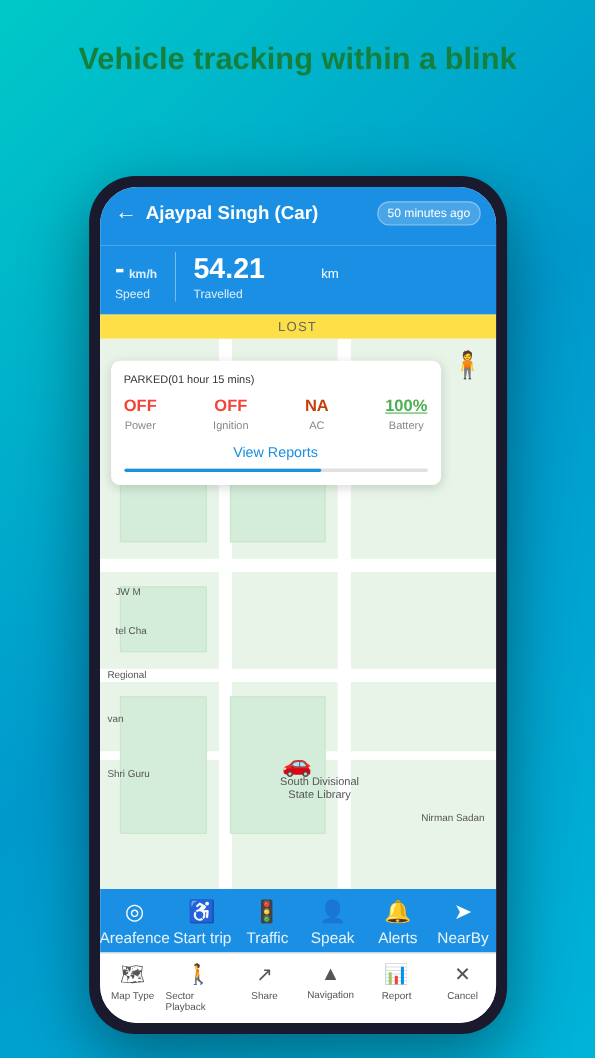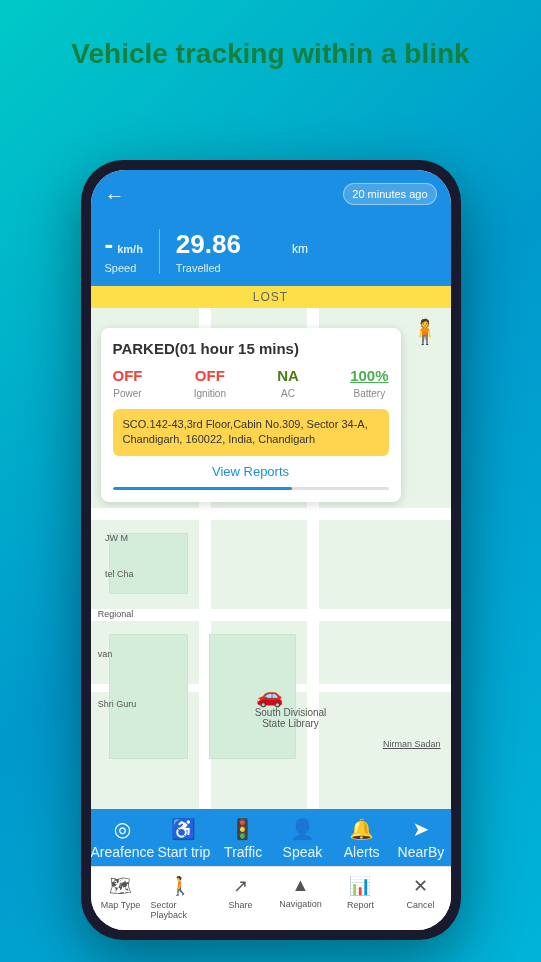--- a/index.html
+++ b/index.html
@@ -193,22 +193,22 @@
       top: 20px;
       left: 10px;
       right: 50px;
       background: white;
       border-radius: 8px;
       padding: 12px;
       box-shadow: 0 2px 10px rgba(0,0,0,0.15);
     }
 
     .parked-text {
-      font-size: 15px;
-      font-weight: 700;
+      font-size: 10px;
+      font-weight: 400;
       color: #333;
       margin-bottom: 10px;
     }
 
     .status-row {
       display: flex;
       justify-content: space-between;
       margin-bottom: 10px;
     }
 
@@ -219,21 +219,21 @@
       gap: 4px;
     }
 
     .status-val {
       font-size: 15px;
       font-weight: 700;
     }
 
     .status-val.red { color: #f44336; }
     .status-val.green { color: #4caf50; text-decoration: underline; }
-    .status-val.gray { color: #4d7c0f; }
+    .status-val.gray { color: #c2410c; }
 
     .status-lbl {
       font-size: 10px;
       color: #888;
     }
 
     .address-box {
       background: #ffd54f;
       border-radius: 6px;
       padding: 8px 10px;
@@ -292,21 +292,20 @@
       white-space: nowrap;
       margin-left: 20px;
     }
 
     .map-text-nirman {
       position: absolute;
       bottom: 60px;
       right: 10px;
       font-size: 9px;
       color: #555;
-      text-decoration: underline;
     }
 
     
     .bottom-nav-1 {
       background: #1a8fe3;
       display: flex;
       padding: 8px 0 6px;
       flex-shrink: 0;
     }
 
@@ -361,36 +360,37 @@
 <body>
 
 <div class="hero-text">Vehicle tracking within a blink</div>
 
 <div class="phone-container">
   <div class="phone-screen">
 
     <div class="header">
       <div class="header-top">
         <span class="back-btn">←</span>
-        <span class="time-badge">20 minutes ago</span>
+        <span class="header-title">Ajaypal Singh (Car)</span>
+        <span class="time-badge">50 minutes ago</span>
       </div>
     </div>
 
     <div class="stats-row">
       <div class="stat-item">
         <div class="stat-value">
           <span>-</span>
           <span class="stat-small">km/h</span>
         </div>
         <div class="stat-label">Speed</div>
       </div>
       <div class="stat-divider"></div>
       <div class="stat-item">
         <div class="stat-value">
-          <span>29.86</span>
+          <span>54.21</span>
           <span class="stat-unit">km</span>
         </div>
         <div class="stat-label">Travelled</div>
       </div>
     </div>
 
     <div class="lost-banner">LOST</div>
 
     <div class="map-area">
       <div class="map-bg"></div>
@@ -430,21 +430,20 @@
           </div>
           <div class="status-item">
             <span class="status-val gray">NA</span>
             <span class="status-lbl">AC</span>
           </div>
           <div class="status-item">
             <span class="status-val green">100%</span>
             <span class="status-lbl">Battery</span>
           </div>
         </div>
-        <div class="address-box">SCO.142-43,3rd Floor,Cabin No.309, Sector 34-A, Chandigarh, 160022, India, Chandigarh</div>
         <div class="view-reports">View Reports</div>
         <div class="progress-bar">
           <div class="progress-fill" style="width:65%;"></div>
         </div>
       </div>
 
       <div class="car-marker">🚗</div>
 
       <div class="map-text-south">South Divisional<br>State Library</div>
       <div class="map-text-nirman">Nirman Sadan</div>

